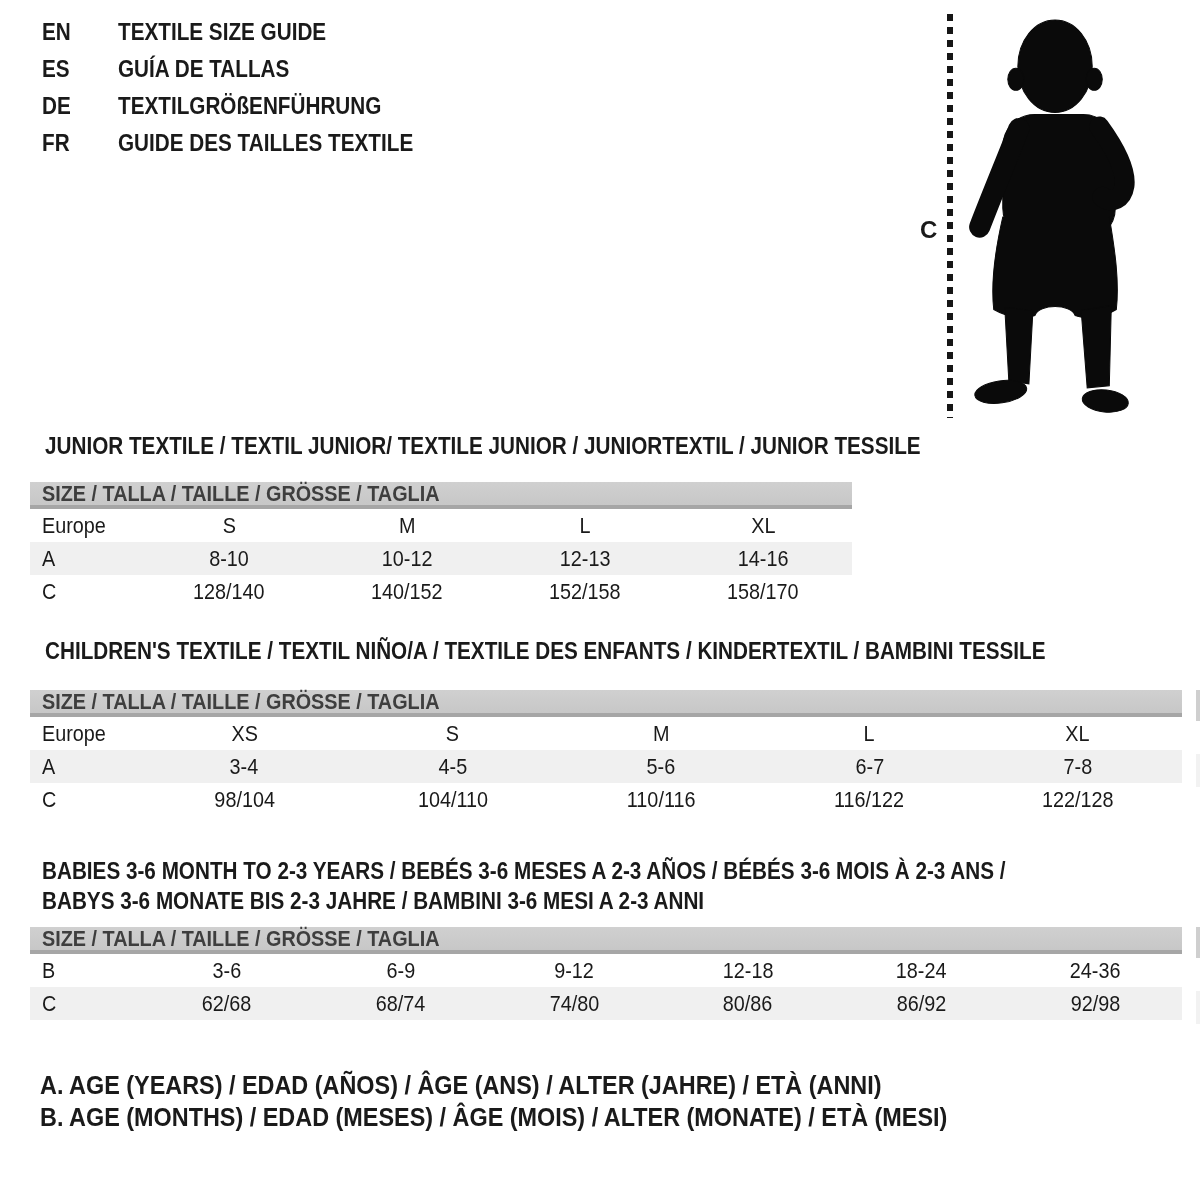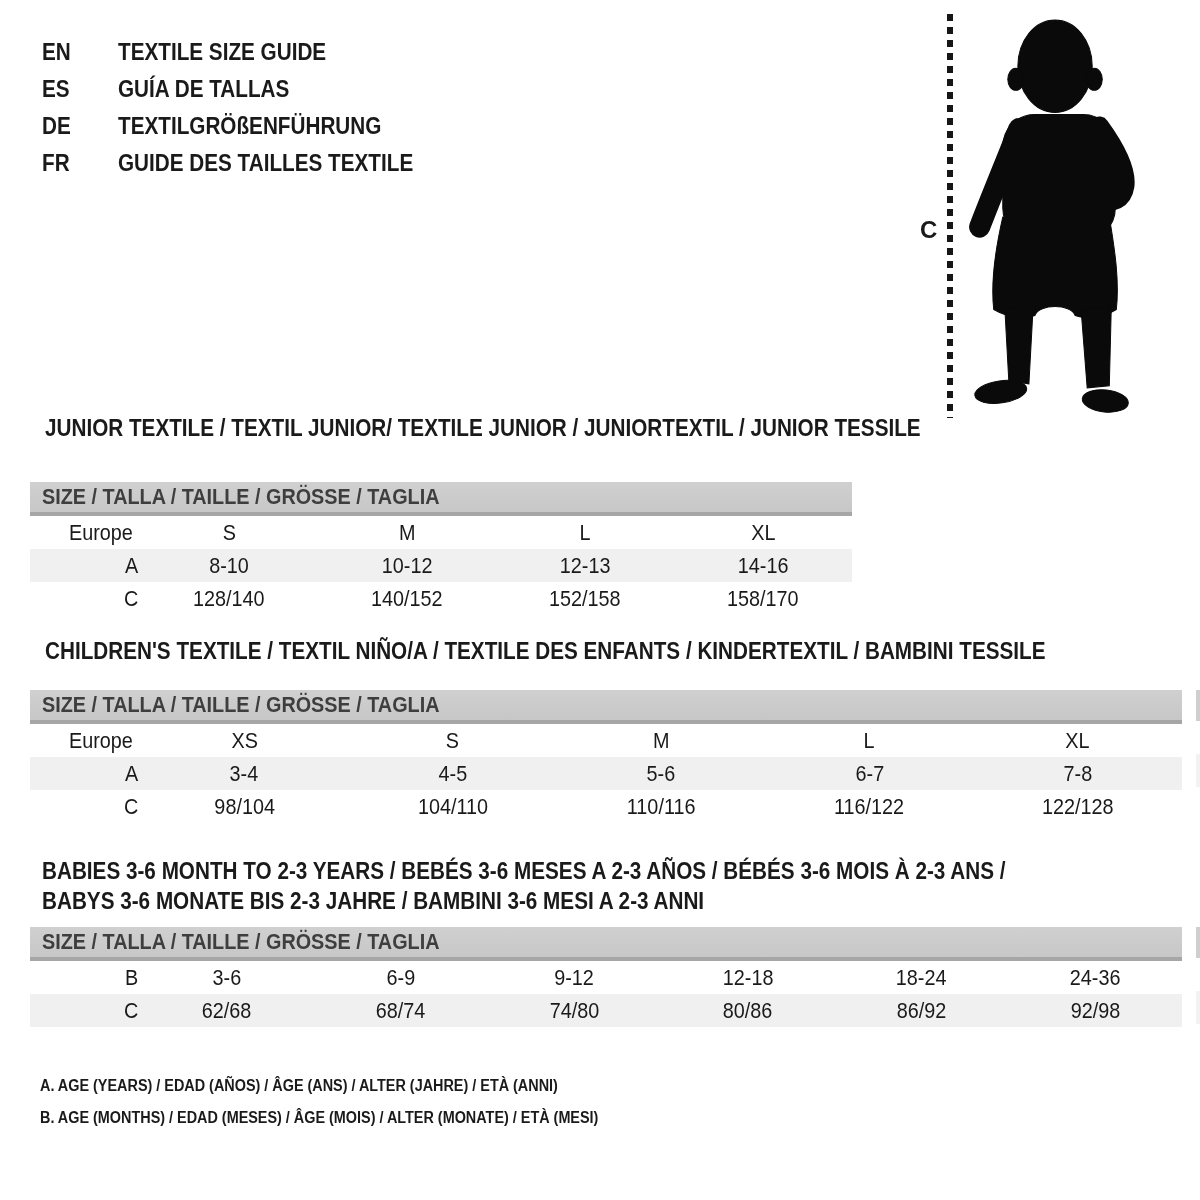--- a/index.html
+++ b/index.html
@@ -3,53 +3,53 @@
 <meta charset="utf-8">
 <style>
   html,body { margin:0; padding:0; background:#ffffff; }
   body {
     width:1200px; height:1200px; position:relative; overflow:hidden;
     font-family:"Liberation Sans", sans-serif; color:#1a1a1a;
   }
   .cond { display:inline-block; white-space:nowrap; transform:scaleX(0.9); transform-origin:0 50%; }
 
   
-  .lang-list { position:absolute; left:42px; top:34px; }
+  .lang-list { position:absolute; left:42px; top:14px; }
   .lang-row { height:37px; display:flex; align-items:center; font-weight:bold; font-size:23px; }
   .lang-code { width:76px; flex:0 0 76px; }
 
   
   .measure-line {
     position:absolute; left:947px; top:14px; width:6px; height:404px;
     background:repeating-linear-gradient(to bottom, #161616 0 7px, transparent 7px 13px);
   }
   .measure-label { position:absolute; left:920px; top:216px; font-weight:bold; font-size:24px; }
   .baby-svg { position:absolute; left:960px; top:16px; }
 
   
   .section-title { position:absolute; left:45px; font-weight:bold; font-size:23px; line-height:24px; }
   .section-title.two-line { line-height:30px;margin-top:8px; }
 
   
   .stable { position:absolute; left:30px; }
   .size-bar {
-    height:34px; border-bottom:4px solid #a6a6a6;
+    height:27px; border-bottom:4px solid #a6a6a6;
     background:linear-gradient(#d0d0d0,#c7c7c7);
     display:flex; align-items:center; padding-left:12px; box-sizing:border-box;
     font-weight:bold; font-size:22px; color:#3e3e3e;
   }
   .trow { display:flex; height:33px; align-items:center; font-size:22px; }
   .trow:nth-child(even) { background:#f0f0f0; }
   .tcell { flex:1; text-align:center; }
   .tcell .cond { transform-origin:50% 50%; }
-  .tcell.label { flex:0 0 110px; text-align:right; padding-left:12px; box-sizing:border-box; }
+  .tcell.label { flex:0 0 110px; text-align:left; padding-left:12px; box-sizing:border-box; }
   .tcell.label .cond { transform-origin:0 50%; }
 
   
-  .notes { position:absolute; left:40px; top:1070px; font-weight:bold; font-size:16px; line-height:31.5px; }
+  .notes { position:absolute; left:40px; top:1070px; font-weight:bold; font-size:26px; line-height:31.5px; }
 
   
   .frag { position:absolute; left:1196px; width:4px; }
 </style>
 </head>
 <body>
 
 <div class="lang-list">
   <div class="lang-row">
     <span class="lang-code"><span class="cond">EN</span></span>
@@ -80,21 +80,21 @@
     <path d="M40,200 C32,235 28,265 31,292 C45,300 62,302 72,298 C76,286 108,286 112,298 C122,302 140,300 153,292 C156,265 152,235 146,200 Z"></path>
     <path d="M42,290 L70,293 L66,366 L46,363 Z"></path>
     <path d="M118,293 L148,288 L146,368 L124,370 Z"></path>
     <ellipse cx="38" cy="374" rx="26" ry="11" transform="rotate(-8 38 374)"></ellipse>
     <ellipse cx="142" cy="383" rx="23" ry="11" transform="rotate(6 142 383)"></ellipse>
     <path d="M56,112 C46,138 30,176 17,210" fill="none" stroke-width="21" stroke-linecap="round"></path>
     <path d="M136,110 C152,132 163,154 161,169 C159,182 149,187 139,180" fill="none" stroke-width="20" stroke-linecap="round"></path>
   </g>
 </svg>
 
-<div class="section-title" style="top:416px;">
+<div class="section-title" style="top:434px;">
   <span class="cond">JUNIOR TEXTILE / TEXTIL JUNIOR/ TEXTILE JUNIOR / JUNIORTEXTIL / JUNIOR TESSILE</span>
 </div>
 <div class="stable" style="top:482px; width:822px;">
   <div class="size-bar">
     <span class="cond">SIZE / TALLA / TAILLE / GRÖSSE / TAGLIA</span>
   </div>
   <div class="rows">
       <div class="trow">
         <div class="tcell label"><span class="cond">Europe</span></div>
         <div class="tcell"><span class="cond">S</span></div>

